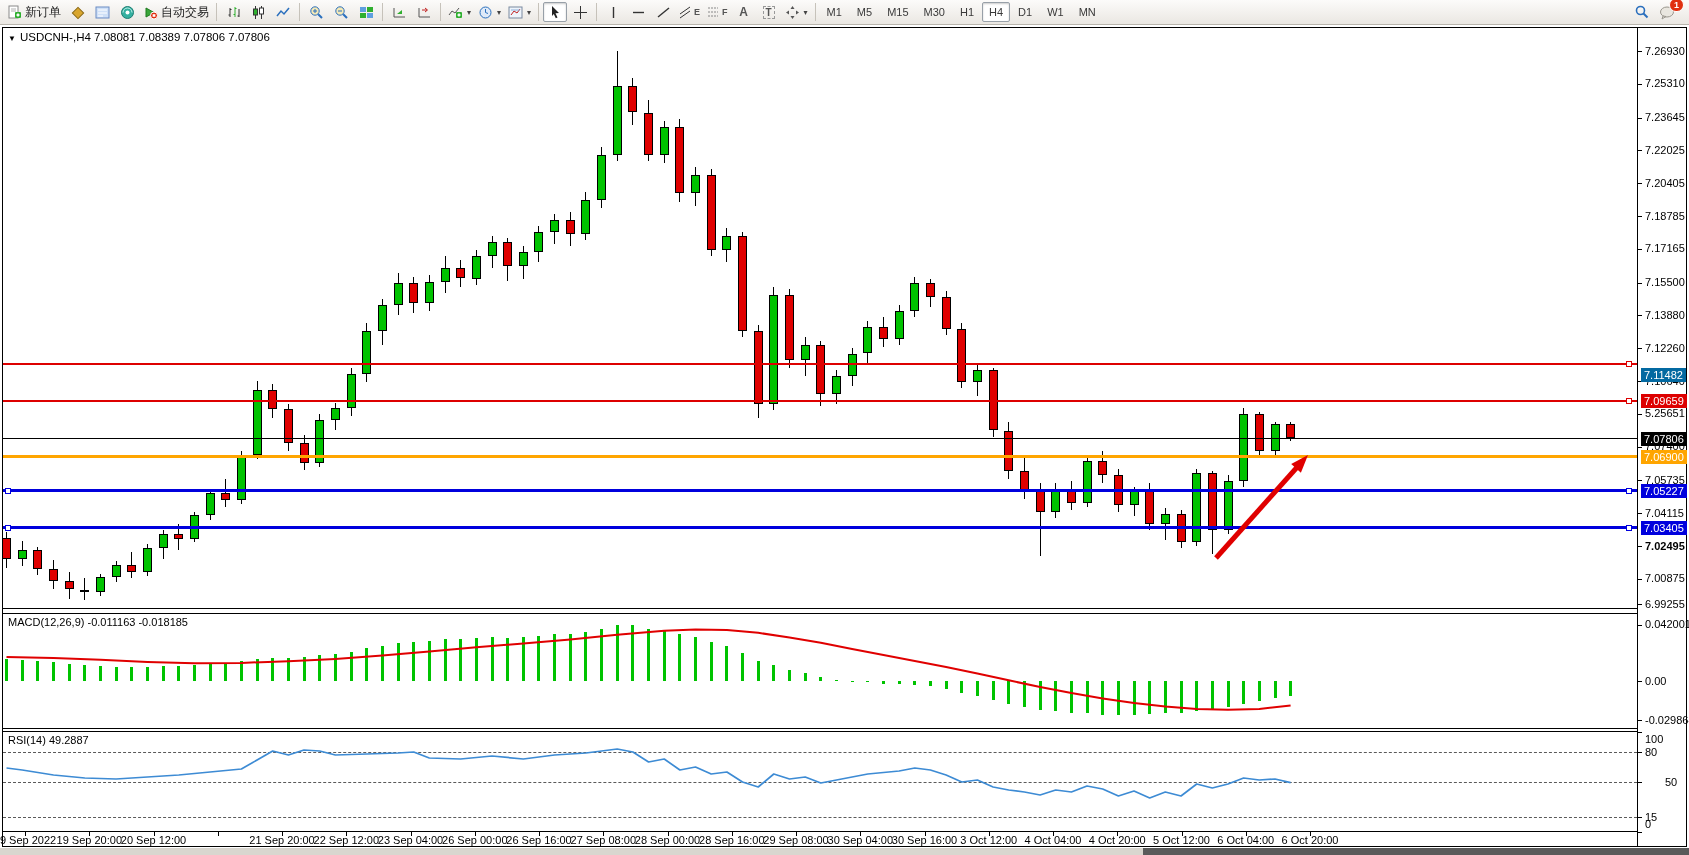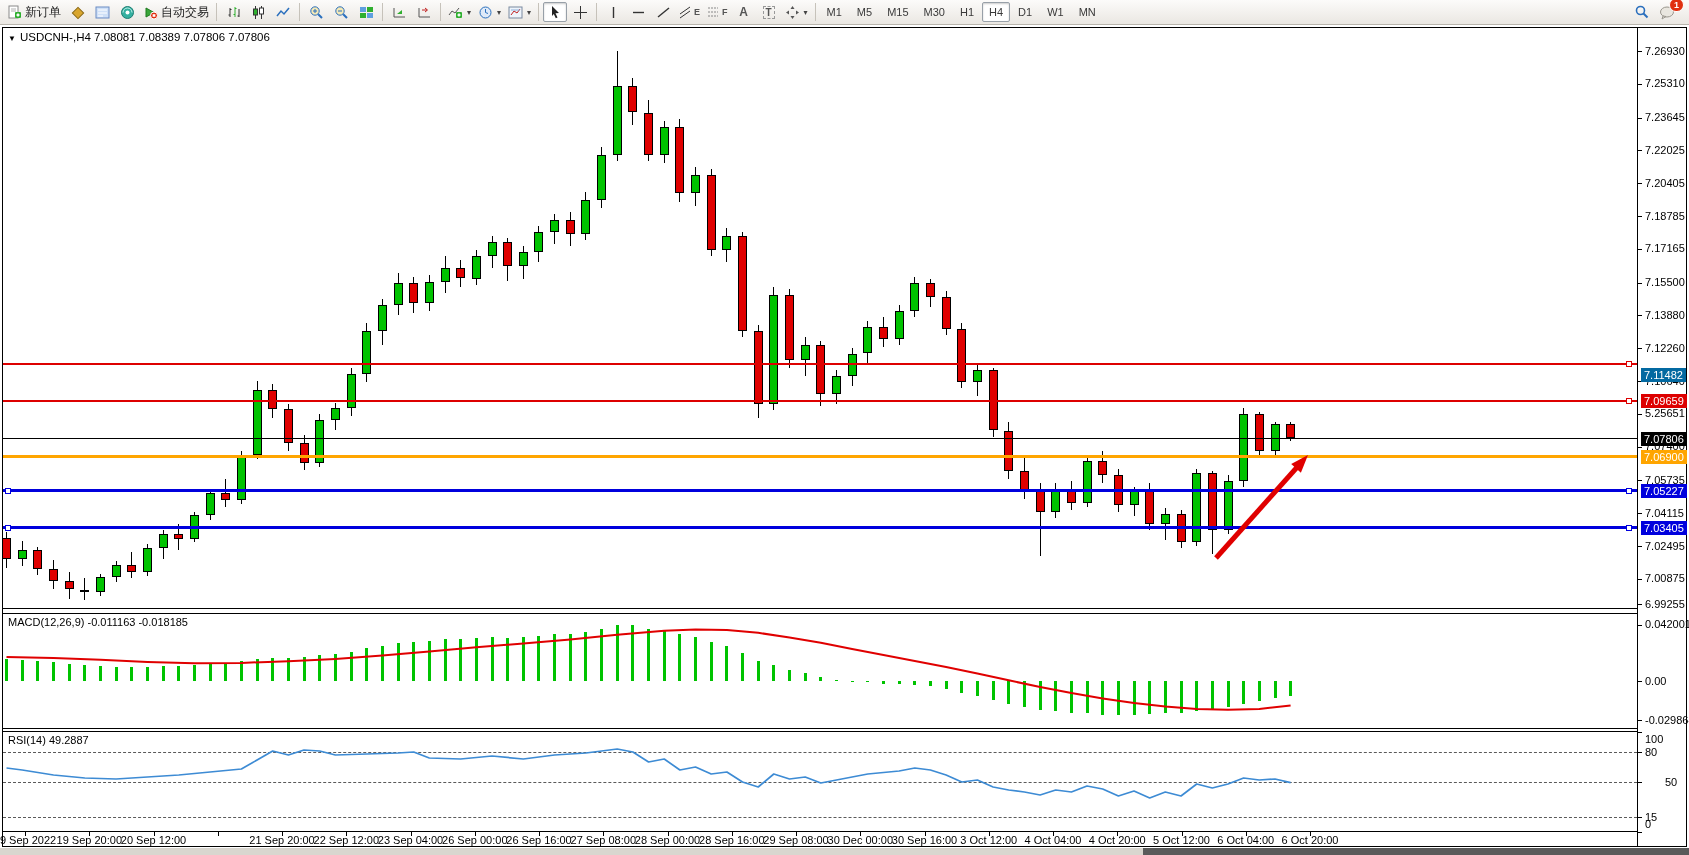--- a/index.html
+++ b/index.html
@@ -479,21 +479,21 @@
       <div class="axlabel" style="left: 1645px; top: 374.6px;">7.10640</div>
       <div class="tickh" style="top: 413.9px;"></div>
       <div class="axlabel" style="left: 1645px; top: 407.4px;">5.25651</div>
       <div class="tickh" style="top: 446.7px;"></div>
       <div class="axlabel" style="left: 1645px; top: 440.2px;">7.07400</div>
       <div class="tickh" style="top: 480.4px;"></div>
       <div class="axlabel" style="left: 1645px; top: 473.9px;">7.05735</div>
       <div class="tickh" style="top: 513.3px;"></div>
       <div class="axlabel" style="left: 1645px; top: 506.8px;">7.04115</div>
       <div class="tickh" style="top: 546.1px;"></div>
-      <div class="axlabel" style="left: 1645px; top: 539.6px;">7.02495</div>
+      <div class="axlabel" style="left: 1645px; top: 539.6px; font-weight: bold;">7.02495</div>
       <div class="tickh" style="top: 578.9px;"></div>
       <div class="axlabel" style="left: 1645px; top: 572.4px;">7.00875</div>
       <div class="tickh" style="top: 604px;"></div>
       <div class="axlabel" style="left: 1645px; top: 597.5px;">6.99255</div>
       <div class="macd-bar" style="left: 5px; top: 658.9px; height: 22.1px; background: rgb(0, 195, 0);"></div>
       <div class="macd-bar" style="left: 20.7px; top: 659.8px; height: 21.2px; background: rgb(0, 195, 0);"></div>
       <div class="macd-bar" style="left: 36.3px; top: 660.9px; height: 20.1px; background: rgb(0, 195, 0);"></div>
       <div class="macd-bar" style="left: 52px; top: 662.2px; height: 18.8px; background: rgb(0, 195, 0);"></div>
       <div class="macd-bar" style="left: 67.6px; top: 663.9px; height: 17.1px; background: rgb(0, 195, 0);"></div>
       <div class="macd-bar" style="left: 83.3px; top: 665.2px; height: 15.8px; background: rgb(0, 195, 0);"></div>
@@ -615,21 +615,21 @@
       <div class="axlabel" style="left: 539px; top: 834px; transform: translateX(-50%);">26 Sep 16:00</div>
       <div class="tickv" style="left: 603.3px; top: 831px;"></div>
       <div class="axlabel" style="left: 603.3px; top: 834px; transform: translateX(-50%);">27 Sep 08:00</div>
       <div class="tickv" style="left: 667.5px; top: 831px;"></div>
       <div class="axlabel" style="left: 667.5px; top: 834px; transform: translateX(-50%);">28 Sep 00:00</div>
       <div class="tickv" style="left: 731.8px; top: 831px;"></div>
       <div class="axlabel" style="left: 731.8px; top: 834px; transform: translateX(-50%);">28 Sep 16:00</div>
       <div class="tickv" style="left: 796px; top: 831px;"></div>
       <div class="axlabel" style="left: 796px; top: 834px; transform: translateX(-50%);">29 Sep 08:00</div>
       <div class="tickv" style="left: 860.3px; top: 831px;"></div>
-      <div class="axlabel" style="left: 860.3px; top: 834px; transform: translateX(-50%);">30 Dec 00:00</div>
+      <div class="axlabel" style="left: 860.3px; top: 834px; transform: translateX(-50%);">30 Sep 04:00</div>
       <div class="tickv" style="left: 924.5px; top: 831px;"></div>
       <div class="axlabel" style="left: 924.5px; top: 834px; transform: translateX(-50%);">30 Sep 16:00</div>
       <div class="tickv" style="left: 988.8px; top: 831px;"></div>
       <div class="axlabel" style="left: 988.8px; top: 834px; transform: translateX(-50%);">3 Oct 12:00</div>
       <div class="tickv" style="left: 1053px; top: 831px;"></div>
       <div class="axlabel" style="left: 1053px; top: 834px; transform: translateX(-50%);">4 Oct 04:00</div>
       <div class="tickv" style="left: 1117.3px; top: 831px;"></div>
       <div class="axlabel" style="left: 1117.3px; top: 834px; transform: translateX(-50%);">4 Oct 20:00</div>
       <div class="tickv" style="left: 1181.5px; top: 831px;"></div>
       <div class="axlabel" style="left: 1181.5px; top: 834px; transform: translateX(-50%); text-align: center;">5 Oct 12:00</div>

